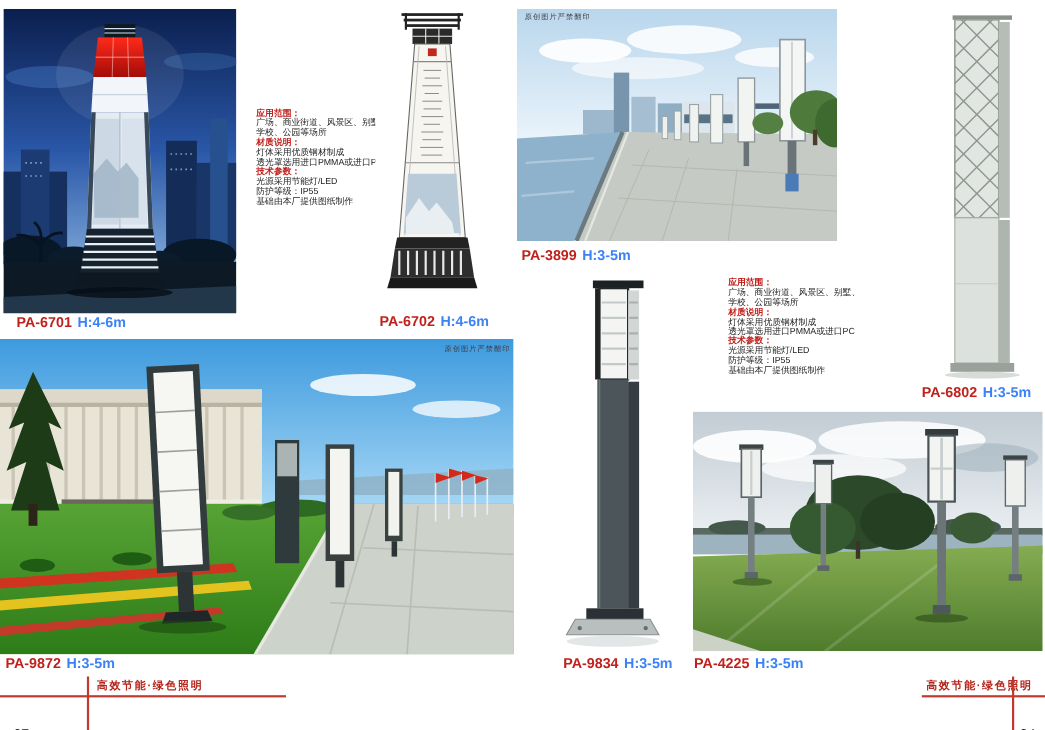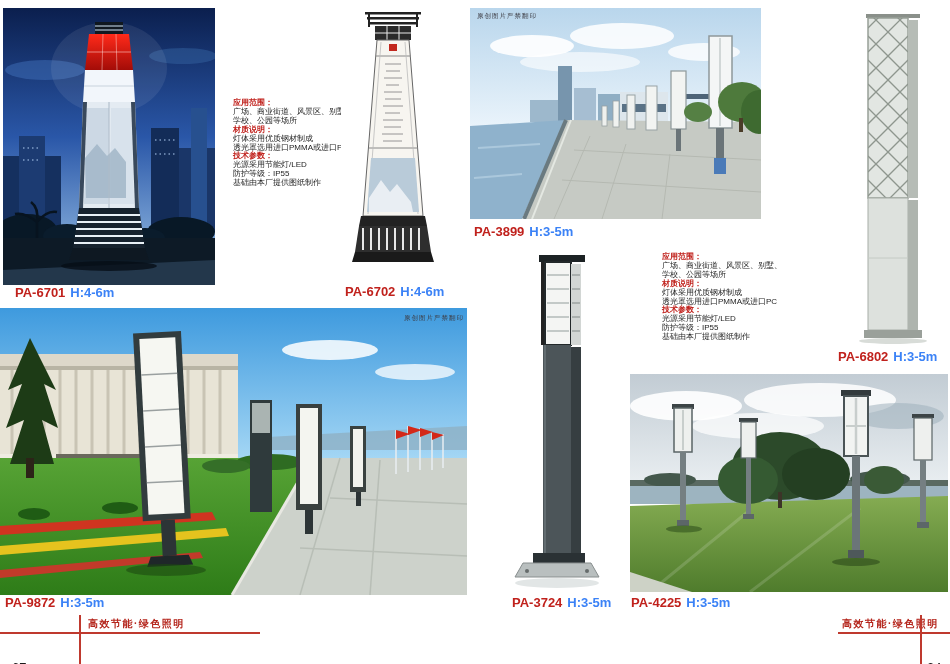--- a/index.html
+++ b/index.html
@@ -406,21 +406,21 @@
 
       <rect x="30" y="300" width="52" height="10" fill="#2a3134"></rect>
       <polygon points="20,310 88,310 96,324 12,324" fill="#b9bfbf" stroke="#888e8e" stroke-width="1"></polygon>
       <circle cx="24" cy="318" r="2" fill="#666c6c"></circle>
       <circle cx="84" cy="318" r="2" fill="#666c6c"></circle>
       <ellipse cx="54" cy="330" rx="42" ry="5" fill="#e2e6e6"></ellipse>
     </svg>
   </figure>
 
   <div class="plabel" style="left:512px;top:596px;">
-    <span class="code">PA-3724</span><span class="ht">H:3-5m</span>
+    <span class="code">PA-9834</span><span class="ht">H:3-5m</span>
   </div>
 
   <figure class="ph" style="left:630px;top:374px;width:318px;height:218px;margin:0;">
     <svg width="318" height="218" viewBox="0 0 318 218">
       <defs>
         <linearGradient id="g84sky" x1="0" y1="0" x2="0" y2="1">
           <stop offset="0" stop-color="#c2ccd4"></stop>
             <stop offset="1" stop-color="#f0f4f6"></stop>
         </linearGradient>
         <linearGradient id="g84lawn" x1="0" y1="0" x2="0" y2="1">

